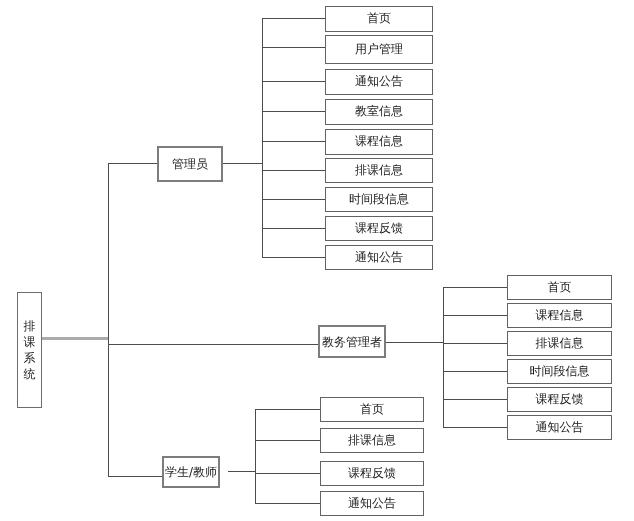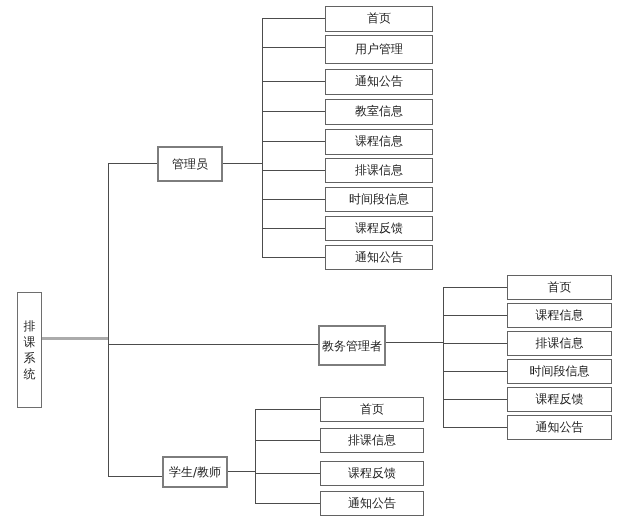--- a/index.html
+++ b/index.html
@@ -116,21 +116,21 @@
   <div class="node leaf" style="left:325px;top:187px;width:108px;height:25px;">
       <span>时间段信息</span>
     </div>
   <div class="node leaf" style="left:325px;top:216px;width:108px;height:25px;">
       <span>课程反馈</span>
     </div>
   <div class="node leaf" style="left:325px;top:245px;width:108px;height:25px;">
       <span>通知公告</span>
     </div>
 
-  <div class="node" style="left:318px;top:325px;width:68px;height:41px;">
+  <div class="node" style="left:318px;top:325px;width:68px;height:33px;">
     <span>教务管理者</span>
   </div>
 
   <div class="node leaf" style="left:507px;top:275px;width:105px;height:25px;">
       <span>首页</span>
     </div>
   <div class="node leaf" style="left:507px;top:303px;width:105px;height:25px;">
       <span>课程信息</span>
     </div>
   <div class="node leaf" style="left:507px;top:331px;width:105px;height:25px;">
@@ -139,21 +139,21 @@
   <div class="node leaf" style="left:507px;top:359px;width:105px;height:25px;">
       <span>时间段信息</span>
     </div>
   <div class="node leaf" style="left:507px;top:387px;width:105px;height:25px;">
       <span>课程反馈</span>
     </div>
   <div class="node leaf" style="left:507px;top:415px;width:105px;height:25px;">
       <span>通知公告</span>
     </div>
 
-  <div class="node" style="left:162px;top:456px;width:66px;height:32px;">
+  <div class="node" style="left:162px;top:456px;width:58px;height:32px;">
     <span>学生/教师</span>
   </div>
 
   <div class="node leaf" style="left:320px;top:397px;width:104px;height:25px;">
       <span>首页</span>
     </div>
   <div class="node leaf" style="left:320px;top:428px;width:104px;height:25px;">
       <span>排课信息</span>
     </div>
   <div class="node leaf" style="left:320px;top:461px;width:104px;height:25px;">

